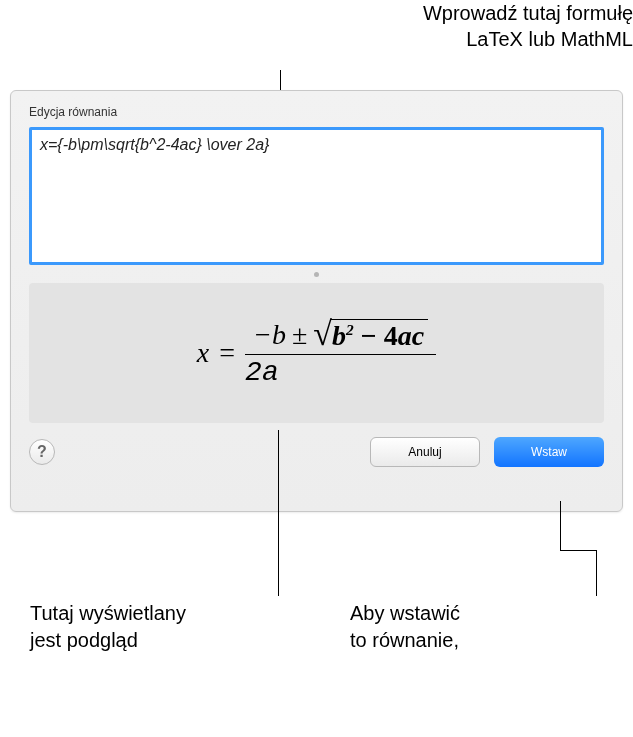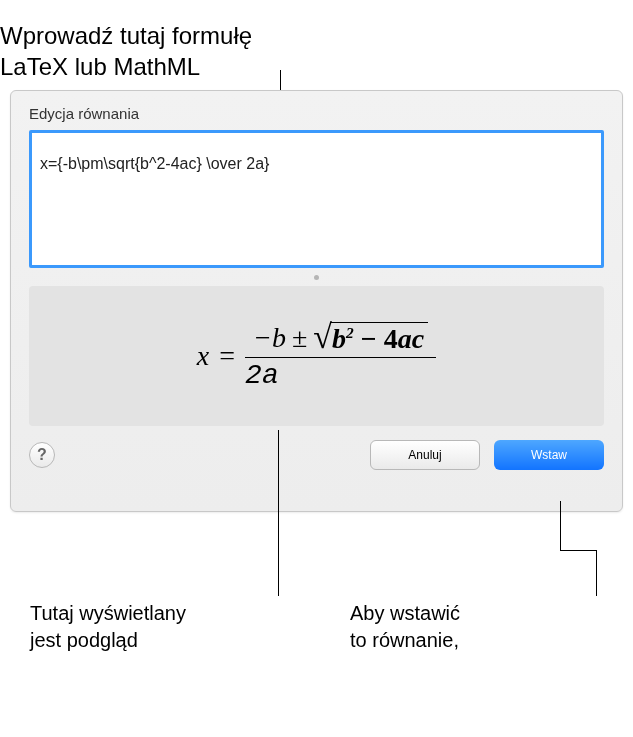--- a/index.html
+++ b/index.html
@@ -5,58 +5,59 @@
     * { box-sizing: border-box; margin: 0; padding: 0; }
     body {
       width: 633px;
       height: 737px;
       background: #fff;
       font-family: -apple-system, "Helvetica Neue", Arial, sans-serif;
       color: #000;
       position: relative;
     }
     .callout-top {
-      text-align: left;
-      font-size: 24px;
+      text-align: right;
+      font-size: 20px;
       line-height: 1.3;
-      padding-top: 20px;
+      padding-top: 0;
     }
     .leader-top {
       position: absolute;
       left: 280px; top: 70px;
       width: 1px; height: 65px;
       background: #000;
     }
     .window {
       position: absolute;
       left: 10px; top: 90px;
       width: 613px; height: 422px;
       border: 1px solid #c8c8c8;
       border-radius: 6px;
       background: linear-gradient(#f2f2f2, #ededed);
       padding: 14px 18px 14px 18px;
       box-shadow: 0 1px 2px rgba(0,0,0,0.08);
     }
     .window-title {
-      font-size: 15px;
+      font-size: 12px;
       color: #333;
       margin-bottom: 8px;
     }
     .equation-input {
       width: 100%;
       height: 138px;
       border: 3px solid #3b99fc;
       border-radius: 2px;
       background: #fff;
-      padding: 22px 8px;
+      padding: 6px 8px;
       font-family: "Helvetica Neue", Arial, sans-serif;
       font-size: 16px;
       color: #222;
       resize: none;
       outline: none;
+      font-style: italic;
     }
     .resize-grip {
       width: 28px; height: 6px;
       margin: 2px auto 6px auto;
       display: flex; justify-content: center; align-items: center;
     }
     .resize-grip span {
       width: 5px; height: 5px; border-radius: 50%;
       background: #b5b5b5; margin: 0 1px;
     }

